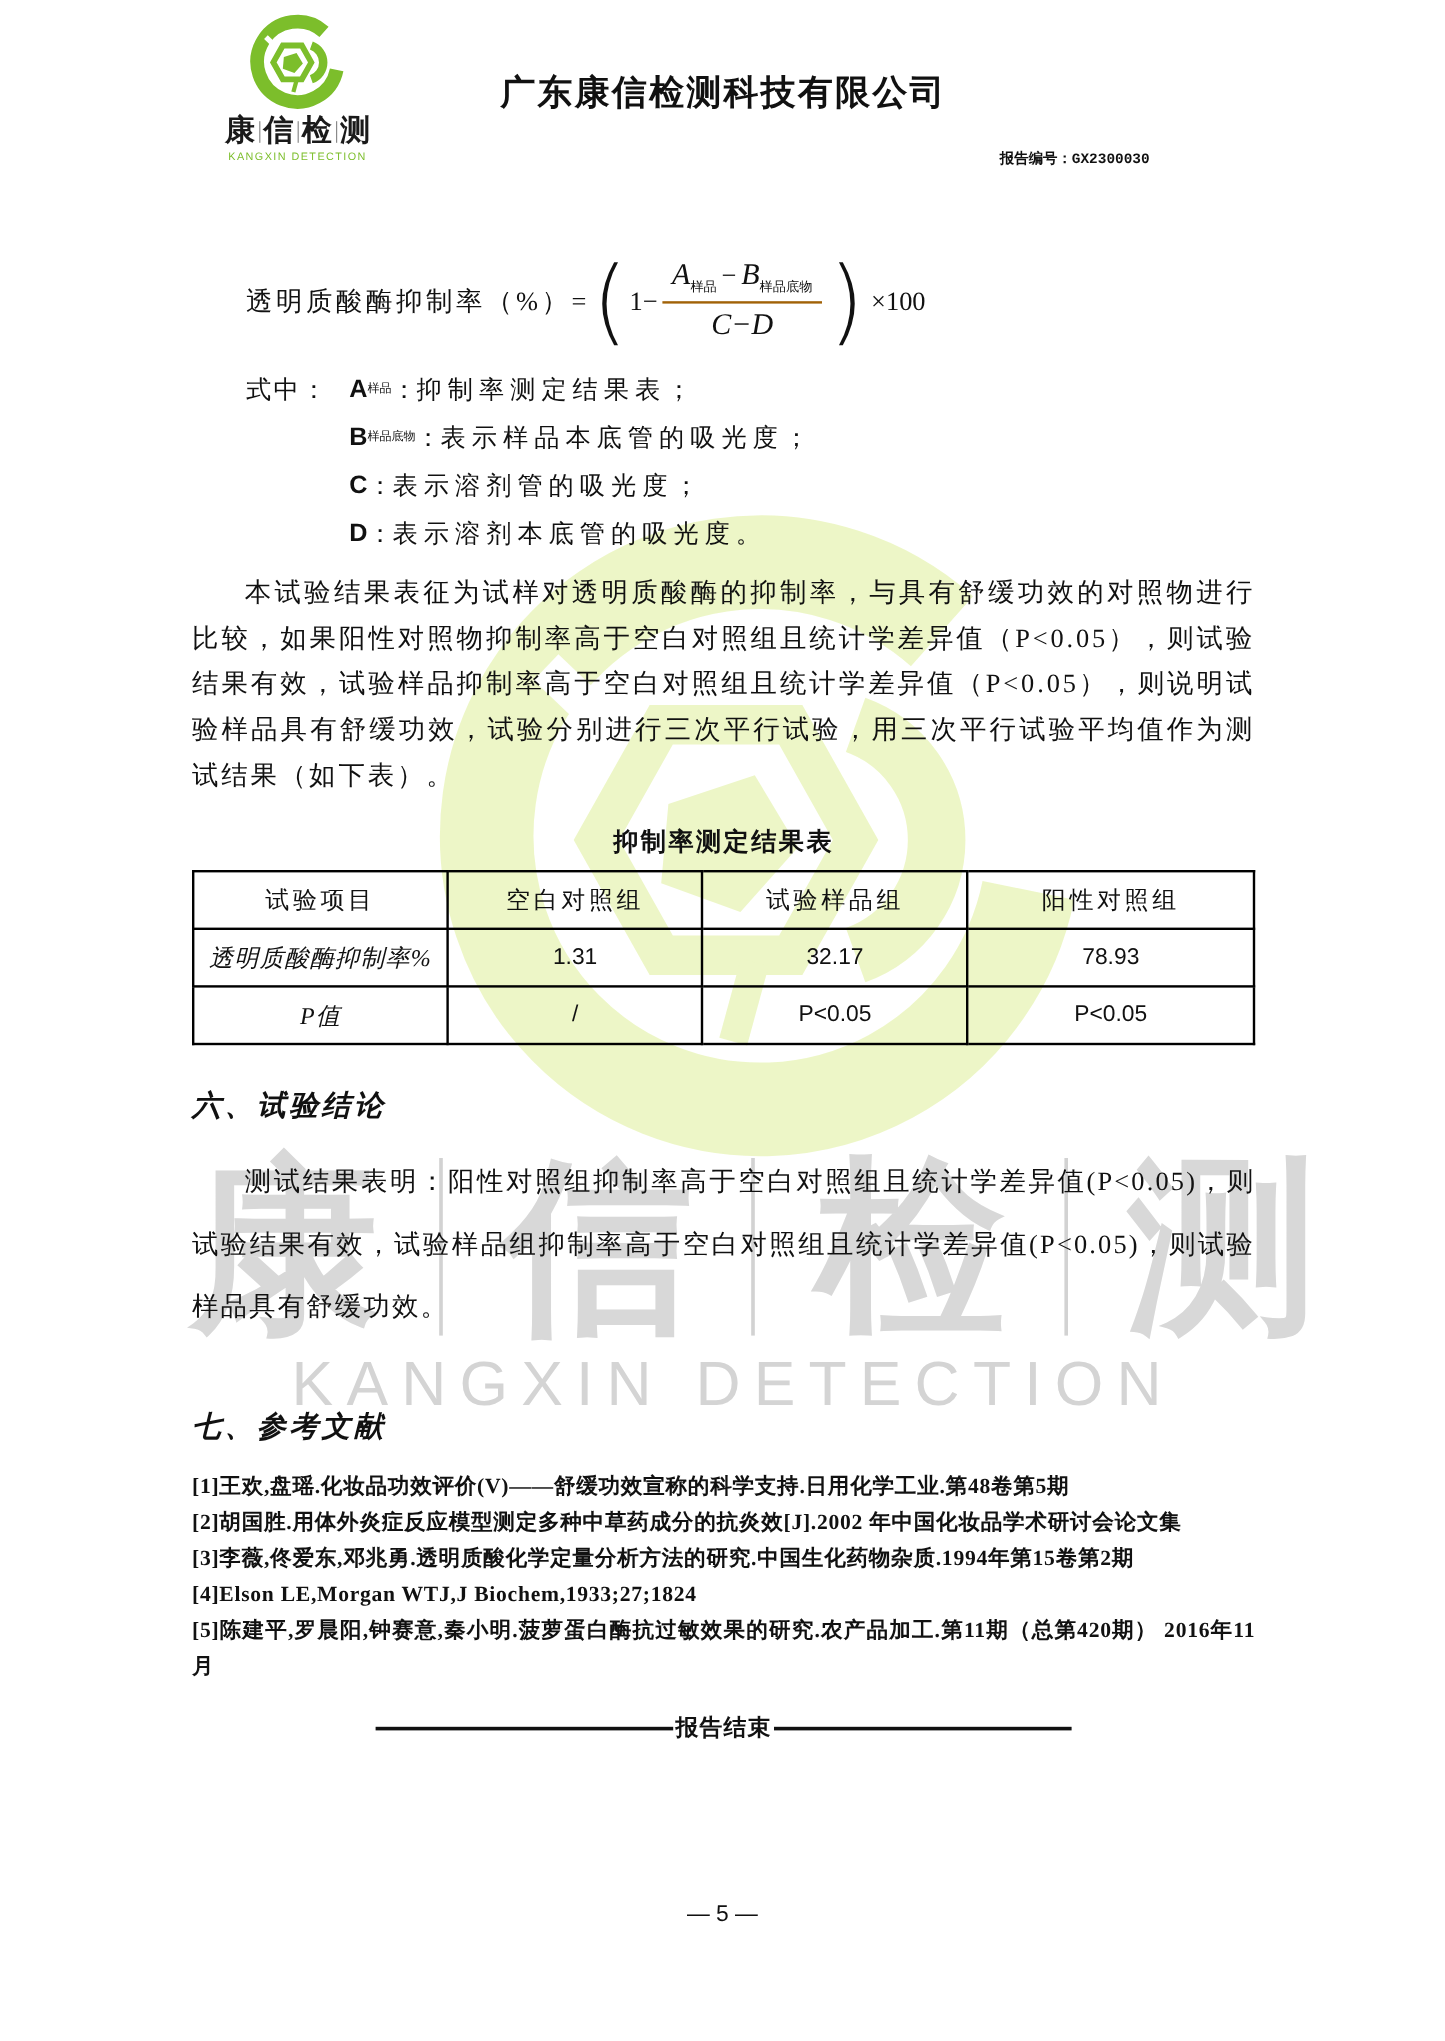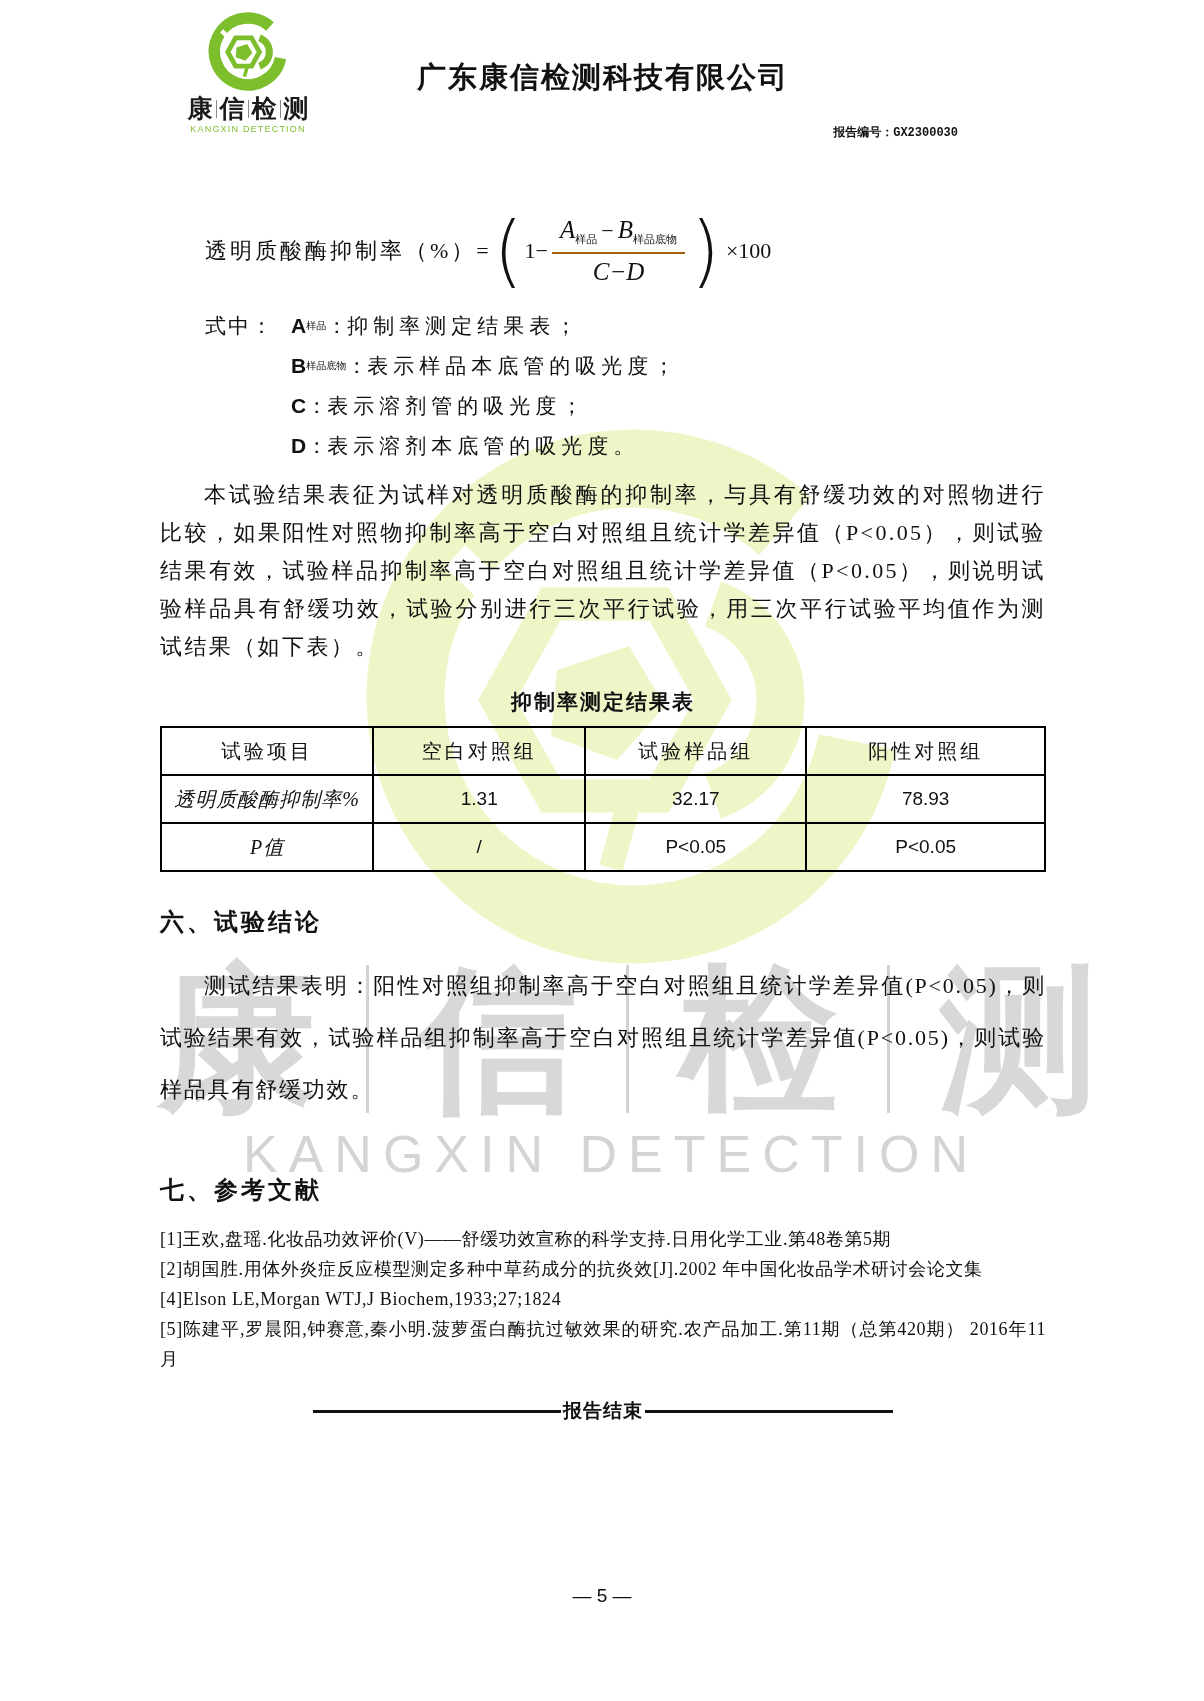--- a/index.html
+++ b/index.html
@@ -53,25 +53,25 @@
   .body-par{margin-top:10px;font-size:22px;line-height:38px;letter-spacing:2.4px;
             text-align:justify;text-indent:2em;}
   
   .tbl-title{margin-top:16px;text-align:center;font-size:21px;letter-spacing:2px;font-weight:700;}
   table{width:100%;border-collapse:collapse;margin-top:10px;}
   td,th{border:2px solid #000;height:44px;text-align:center;vertical-align:middle;}
   th{font-size:20px;font-weight:400;letter-spacing:3px;}
   td.lbl{font-style:italic;font-size:20px;letter-spacing:1px;}
   td.val{font-family:"Liberation Sans",sans-serif;font-size:19px;}
   
-  .h2{margin-top:34px;font-size:24px;font-weight:700;letter-spacing:3px;}
+  .h2{margin-top:34px;font-size:24px;font-weight:700;letter-spacing:3px;font-style:italic;}
   .concl{margin-top:22px;font-size:22px;line-height:52px;letter-spacing:1.8px;
          text-align:justify;text-indent:2em;}
   .h2.refs-h{margin-top:58px;}
-  .refs{margin-top:18px;}
+  .refs{margin-top:18px;font-weight:bold;}
   .ref-line{font-size:18px;line-height:30px;letter-spacing:.6px;text-align:justify;}
   
   .endline{display:flex;align-items:center;width:580px;margin:24px auto 0;}
   .el-rule{flex:1;border-top:3px solid #111;}
   .el-text{font-weight:700;font-size:19px;letter-spacing:1px;padding:0 2px;}
   
   .footer{position:absolute;left:0;bottom:94px;width:100%;text-align:center;
           font-family:"Liberation Sans",sans-serif;font-size:19px;color:#111;z-index:1;}
 </style>
 </head>
@@ -197,20 +197,21 @@
     </tbody>
       </table>
 
     <div class="h2">六、试验结论</div>
     <p class="concl">测试结果表明：阳性对照组抑制率高于空白对照组且统计学差异值(P&lt;0.05)，则试验结果有效，试验样品组抑制率高于空白对照组且统计学差异值(P&lt;0.05)，则试验样品具有舒缓功效。</p>
 
     <div class="h2 refs-h">七、参考文献</div>
     <div class="refs">
       <div class="ref-line">[1]王欢,盘瑶.化妆品功效评价(V)——舒缓功效宣称的科学支持.日用化学工业.第48卷第5期</div>
       <div class="ref-line">[2]胡国胜.用体外炎症反应模型测定多种中草药成分的抗炎效[J].2002 年中国化妆品学术研讨会论文集</div>
+      <div class="ref-line">[3]李薇,佟爱东,邓兆勇.透明质酸化学定量分析方法的研究.中国生化药物杂质.1994年第15卷第2期</div>
       <div class="ref-line">[4]Elson LE,Morgan WTJ,J Biochem,1933;27;1824</div>
       <div class="ref-line">[5]陈建平,罗晨阳,钟赛意,秦小明.菠萝蛋白酶抗过敏效果的研究.农产品加工.第11期（总第420期） 2016年11月</div>
     </div>
 
     <div class="endline">
       <span class="el-rule"></span>
       <span class="el-text">报告结束</span>
       <span class="el-rule"></span>
     </div>
 

